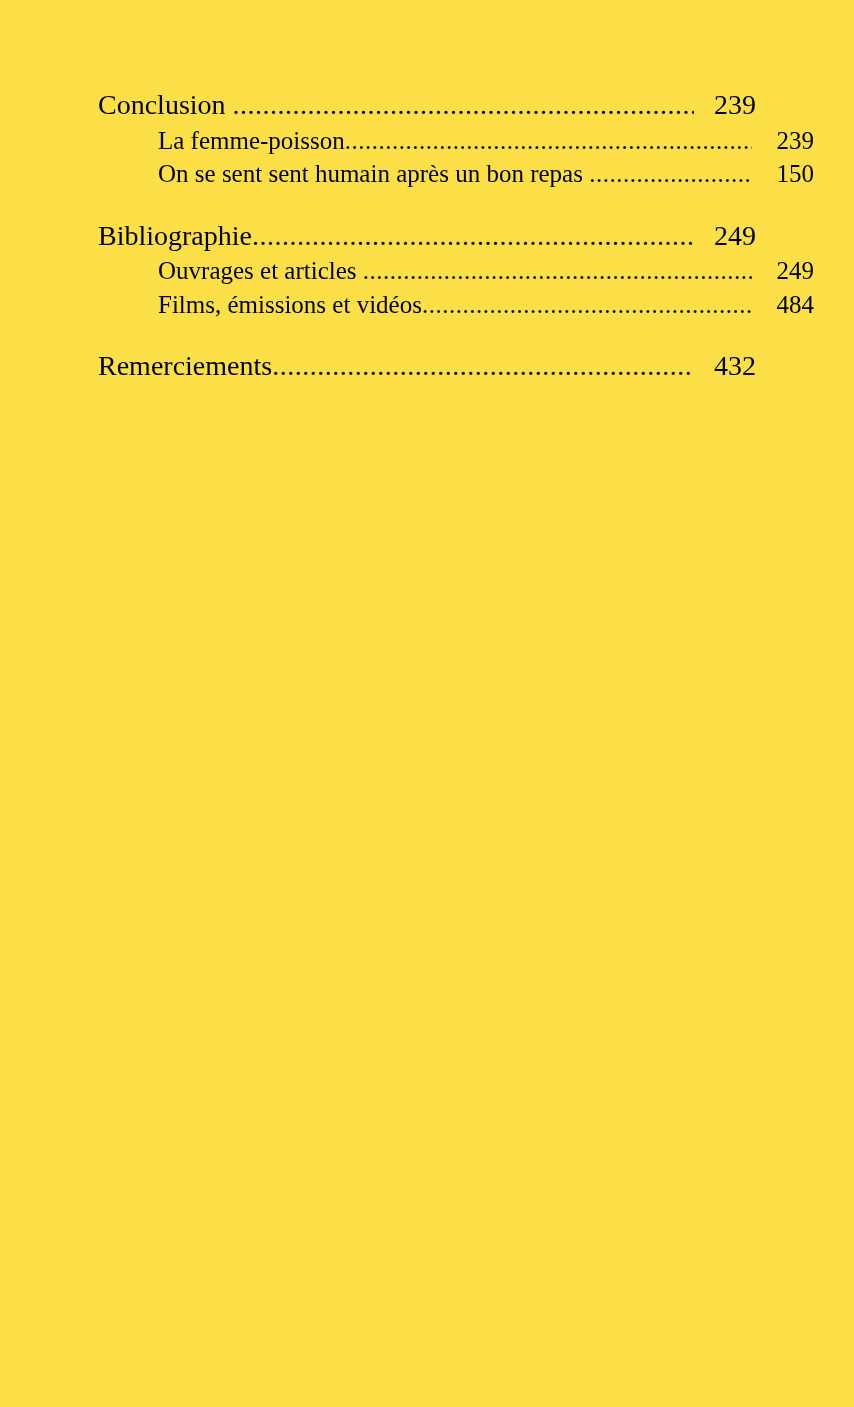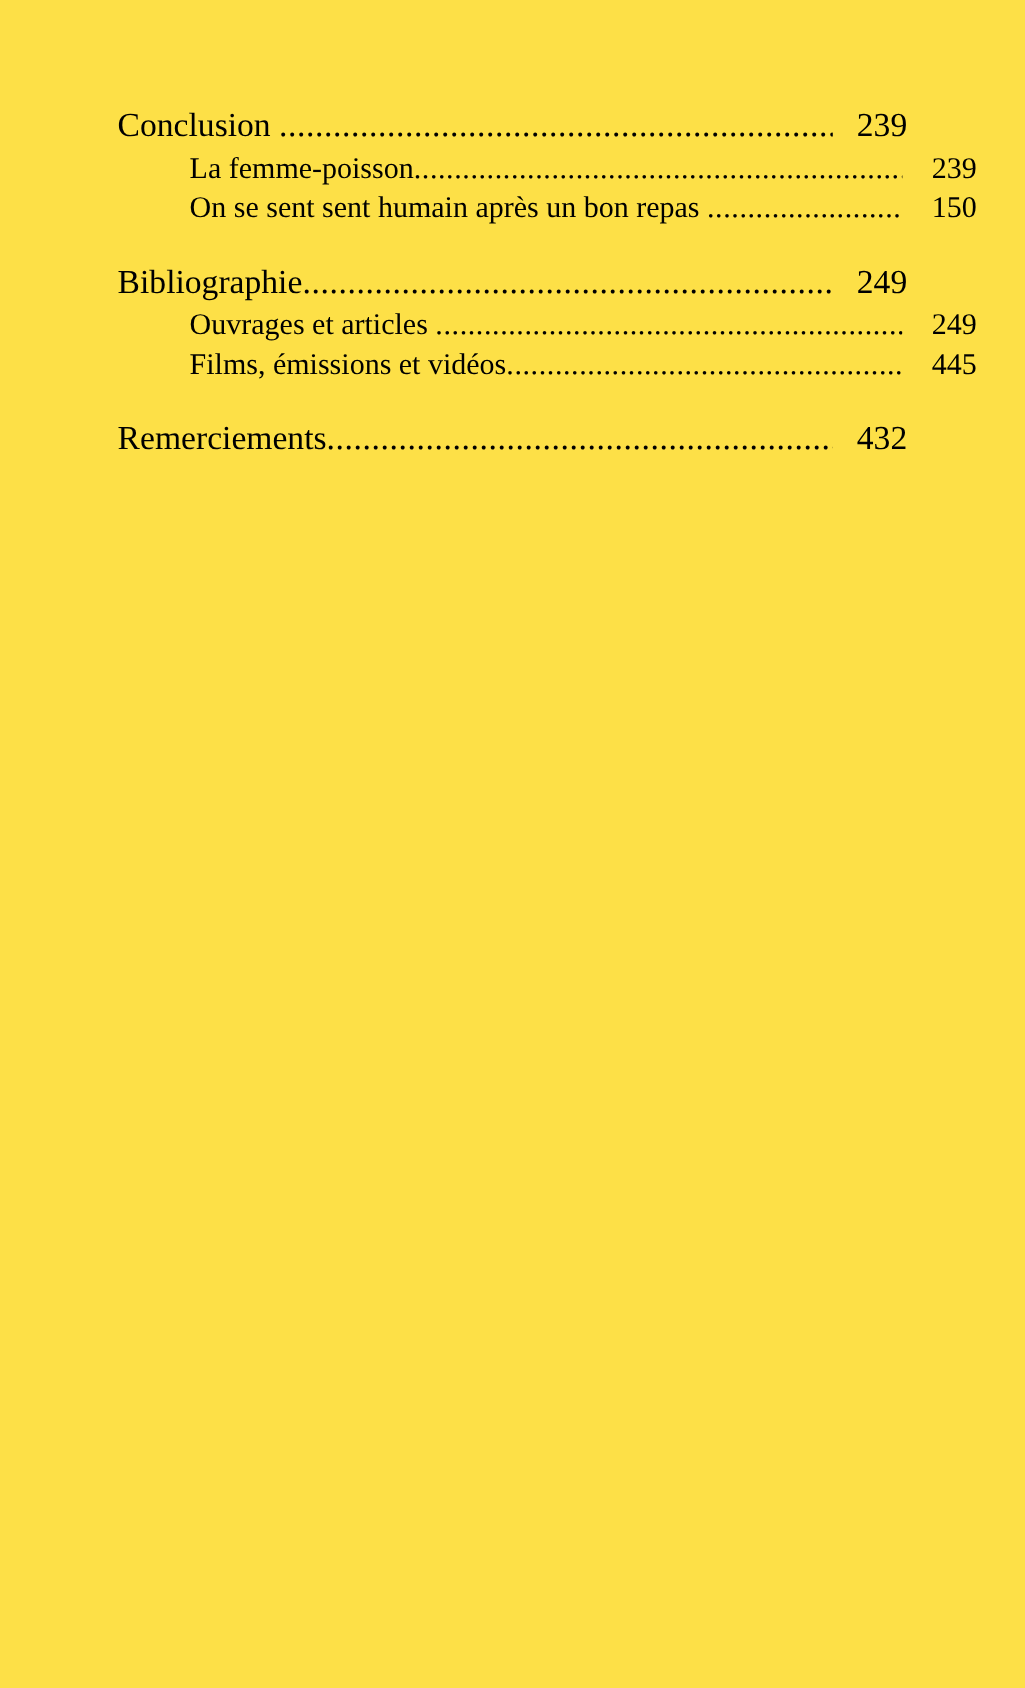--- a/index.html
+++ b/index.html
@@ -122,21 +122,21 @@
         <span class="page-num">249</span>
       </div>
       <div class="entry level2">
         <span class="title">Ouvrages et articles </span>
         <span class="leader"></span>
         <span class="page-num">249</span>
       </div>
       <div class="entry level2">
         <span class="title">Films, émissions et vidéos</span>
         <span class="leader"></span>
-        <span class="page-num">445</span>
+        <span class="page-num">484</span>
       </div>
     </div>
 
     <div class="toc-group">
       <div class="entry level1">
         <span class="title">Remerciements</span>
         <span class="leader"></span>
         <span class="page-num">432</span>
       </div>
     </div>

